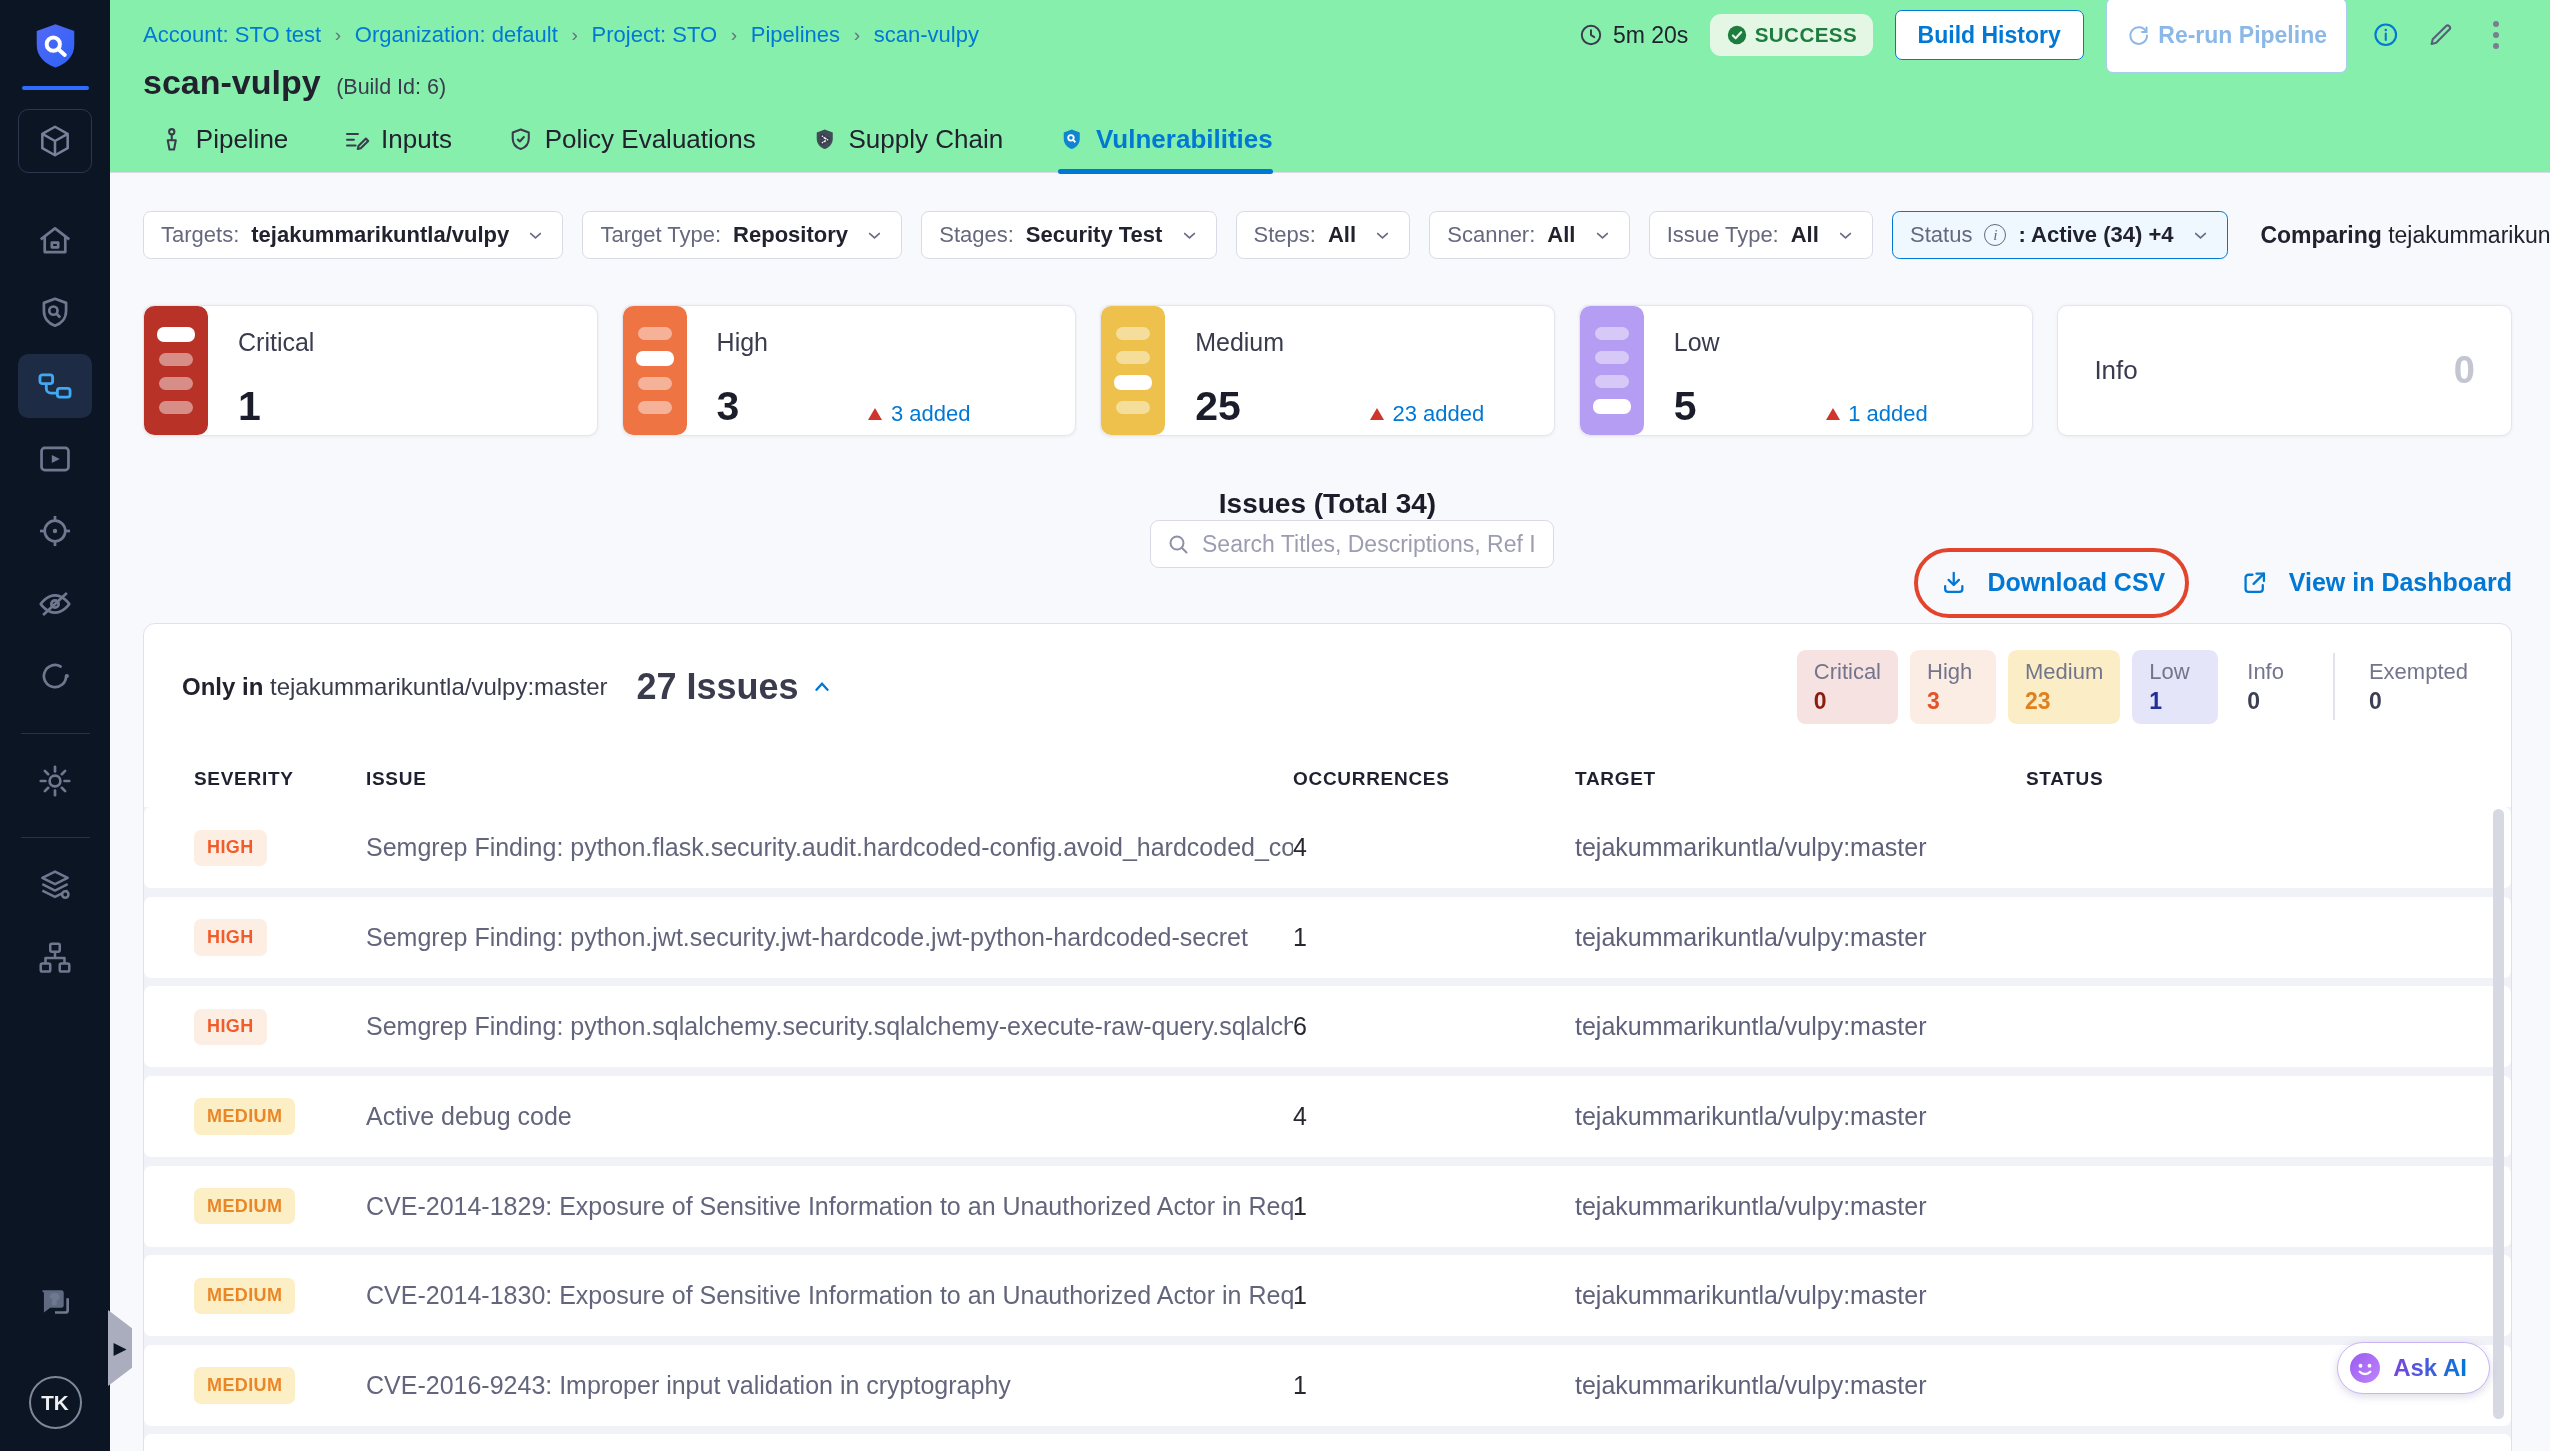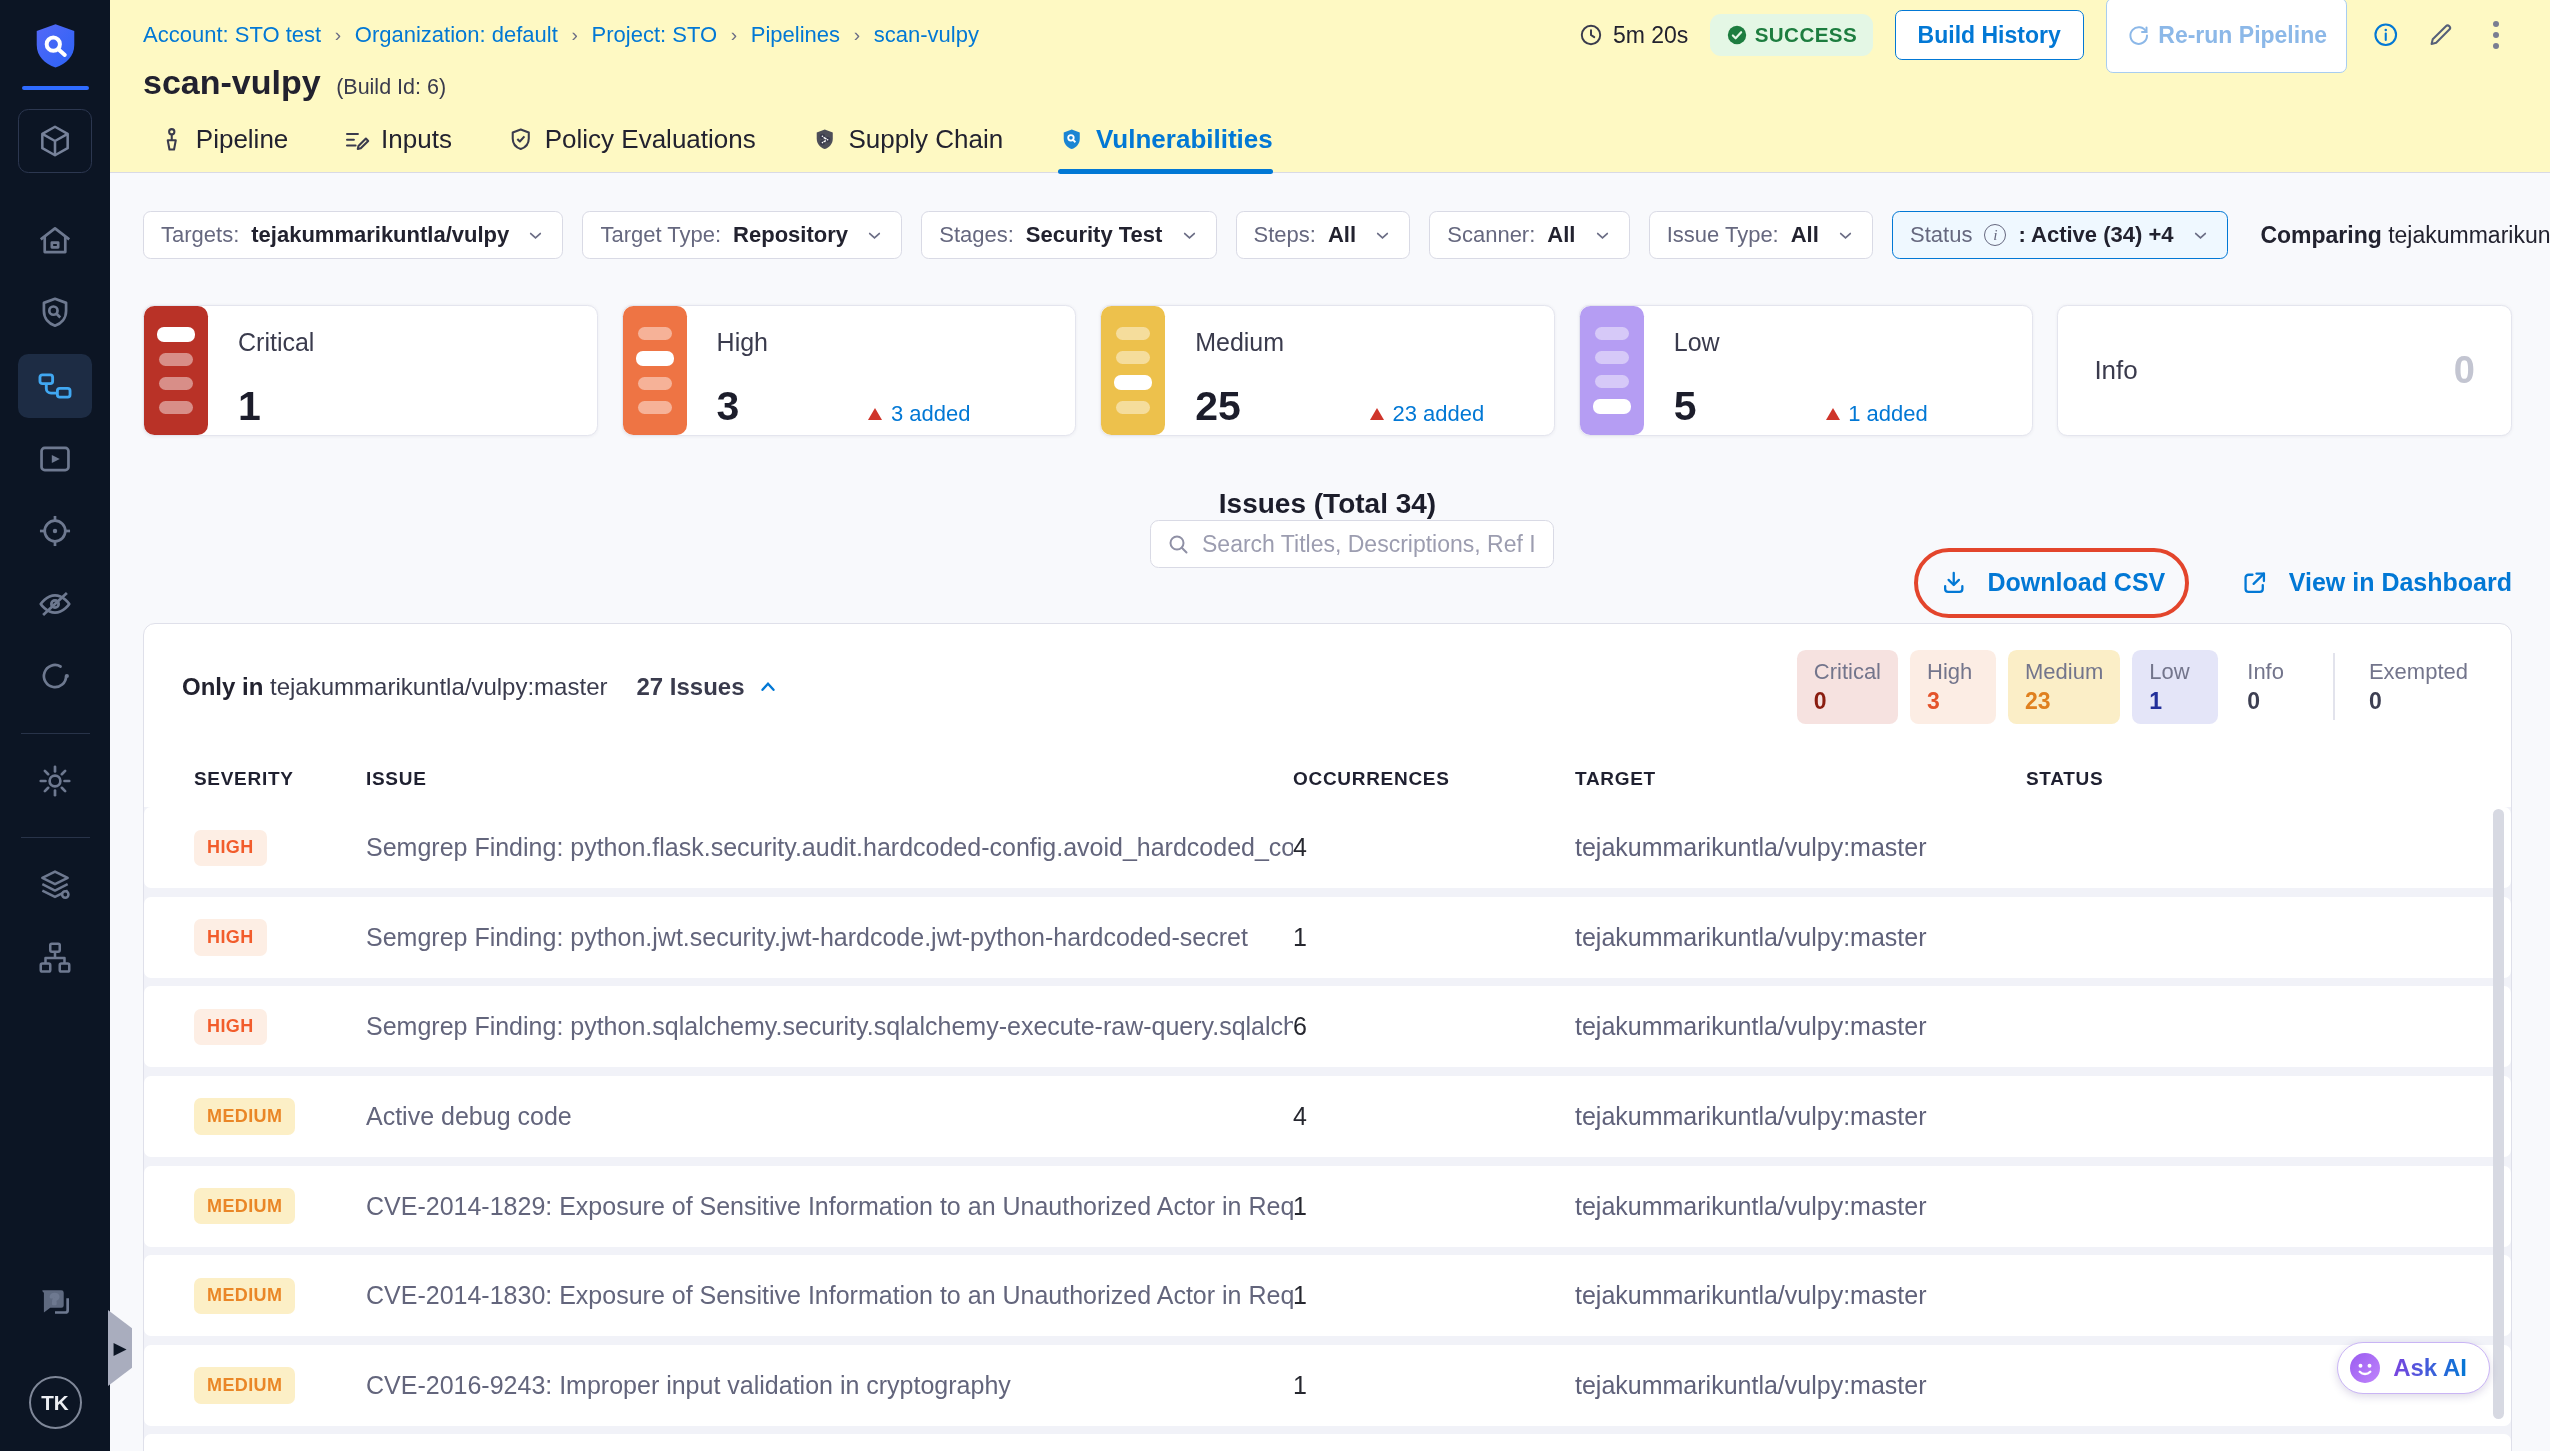--- a/index.html
+++ b/index.html
@@ -16,21 +16,21 @@
   .side-item.active { background:#1d2c44; color:#41a8f2; }
   .side-item svg, .module-box svg { width:38px; height:38px; }
   .side-divider { width:69px; height:0.9px; background:#283349; margin:15.5px 0; }
   .side-bottom { margin-top:auto; display:flex; flex-direction:column; align-items:center; padding-bottom:22px; }
   .avatar-tk { width:53px; height:53px; border-radius:50%; border:2.1px solid #7f8798; color:#eceef2; display:flex; align-items:center; justify-content:center; font-weight:bold; font-size:20.6px; margin-top:41px; }
   .collapse-handle { position:absolute; left:108px; top:1310px; width:24px; height:76px; background:#a9adbe; clip-path:polygon(0 0,100% 24%,100% 76%,0 100%); display:flex; align-items:center; justify-content:center; color:#0c1524; font-size:17px; z-index:6; }
 
   
   .main { flex:1; display:flex; flex-direction:column; min-width:0; }
 
-  .page-header { background:#fef9c3; padding:15.5px 38px 0 33px; }
+  .page-header { background:#86efac; padding:15.5px 38px 0 33px; }
   .hdr-row1 { display:flex; align-items:center; justify-content:space-between; height:39px; }
   .breadcrumb { display:flex; align-items:center; gap:13.7px; font-size:22px; color:#0278d5; }
   .crumb-sep { color:#6b6d85; font-size:19px; }
   .hdr-actions { display:flex; align-items:center; gap:22px; color:#22222f; }
   .duration { display:flex; align-items:center; gap:8.6px; font-size:23px; color:#22222f; }
   .duration svg { width:26px; height:26px; color:#3a3b4d; }
   .badge-success { display:flex; align-items:center; gap:6.9px; background:#e4f7e5; color:#1d7d3f; font-weight:bold; font-size:20.6px; letter-spacing:0.4px; border-radius:11px; padding:8.6px 15.5px; }
   .badge-success svg { width:22px; height:22px; }
   .btn-outline { border:1.3px solid #0278d5; color:#0278d5; background:#fff; font-weight:bold; font-size:23px; border-radius:6.9px; padding:10.3px 22px; display:flex; align-items:center; gap:10.3px; cursor:pointer; }
   .btn-disabled { border:1.3px solid #a8cdf0; color:#8cb8e8; font-weight:bold; font-size:23px; border-radius:6.9px; padding:23px 19px; display:flex; align-items:center; gap:8.6px; background:#fff; }
@@ -95,21 +95,21 @@
   .link-action { display:flex; align-items:center; gap:20px; color:#0278d5; font-size:25px; font-weight:bold; cursor:pointer; }
   .link-action svg { width:27.5px; height:27.5px; }
   .download-wrap { position:relative; }
   .red-annotation { position:absolute; left:-26px; right:-24px; top:-20.6px; bottom:-20.6px; border:4.3px solid #e3452c; border-radius:38px; pointer-events:none; }
 
   
   .panel { margin-top:26px; background:#fff; border:0.9px solid #dfe0ea; border-radius:12px 12px 0 0; position:relative; height:859px; }
   .panel-head { display:flex; align-items:center; padding:26px 26px 20.6px 38px; }
   .only-in { font-size:24px; color:#3a3b4d; }
   .only-in b { color:#22222f; }
-  .issues-count { margin-left:29px; font-size:24px; font-weight:bold; color:#3a3b4d; display:flex; align-items:center; gap:12px; }
+  .issues-count { margin-left:29px; font-size:36px; font-weight:bold; color:#3a3b4d; display:flex; align-items:center; gap:12px; }
   .issues-count svg { width:22px; height:22px; color:#0278d5; }
   .chips { margin-left:auto; display:flex; align-items:stretch; gap:12px; }
   .chip { border-radius:8.6px; padding:8.6px 17px; min-width:86px; }
   .chip .c-label { font-size:22px; color:#73758c; }
   .chip .c-num { font-size:23px; font-weight:bold; margin-top:3.4px; }
   .chip-critical { background:#f6e2e0; } .chip-critical .c-num { color:#8a1d10; }
   .chip-high { background:#fcede4; } .chip-high .c-num { color:#e4532a; }
   .chip-medium { background:#fbeec7; } .chip-medium .c-num { color:#e0801f; }
   .chip-low { background:#e4e5f8; } .chip-low .c-num { color:#222f9a; }
   .chip-plain { background:transparent; } .chip-plain .c-num { color:#3d3f52; }

